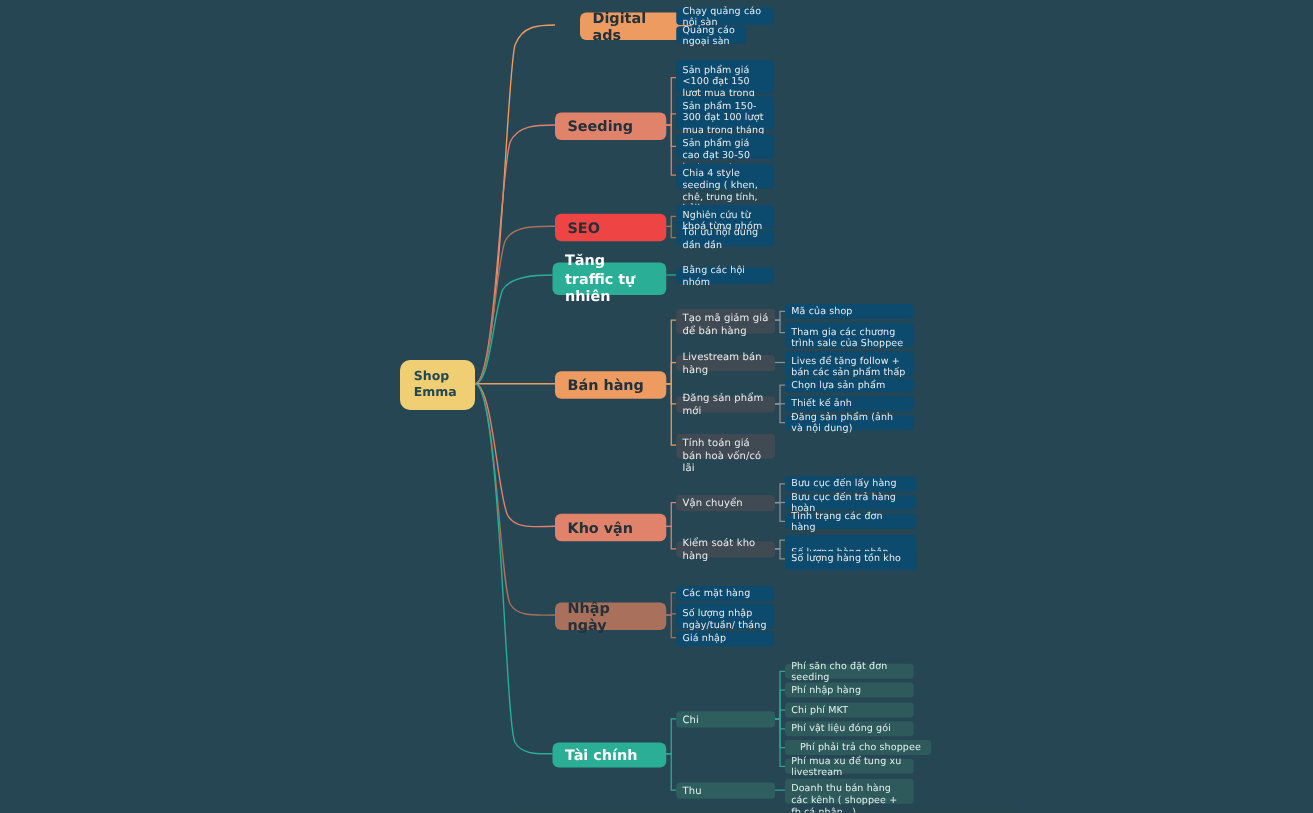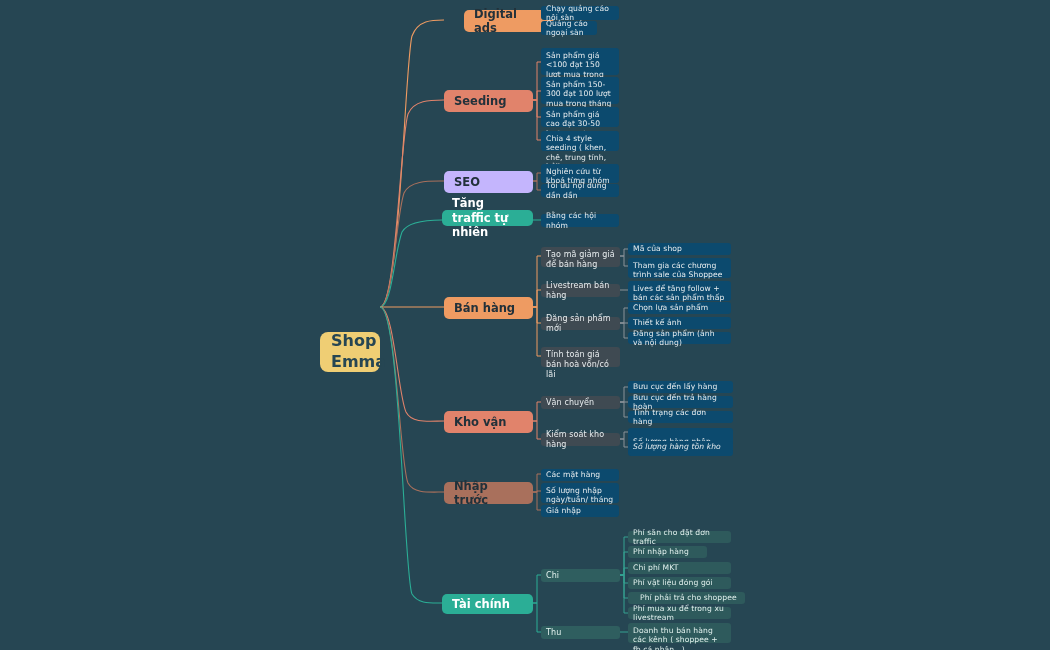--- a/index.html
+++ b/index.html
@@ -38,25 +38,24 @@
   }
   .node .txt {
     display: block;
     width: 100%;
   }
   
   .root {
     background: #EFCE74;
     color: #264653;
     font-weight: bold;
-    font-size: 16px;
+    font-size: 10px;
     border-radius: 8px;
     padding: 16px 11px;
     line-height: 1.3;
-    margin-top: 44px;
   }
   
   .lvl1 {
     font-weight: bold;
     font-size: 11.5px;
     color: #22313a;
     padding: 0 10px;
     border-radius: 5px;
     height: 22px;
   }
@@ -177,31 +176,31 @@
   <div class="node box" style="left:541px; top:77px; width:78px; height:27px; align-items:flex-start;">
     <span class="txt">Sản phẩm 150-300 đạt 100 lượt mua trong tháng 7</span>
   </div>
   <div class="node box" style="left:541px; top:107px; width:78px; height:20px; align-items:flex-start;">
     <span class="txt">Sản phẩm giá cao đạt 30-50 lượt mua trong tháng 7</span>
   </div>
   <div class="node box" style="left:541px; top:131px; width:78px; height:20px; align-items:flex-start;">
     <span class="txt">Chia 4 style seeding ( khen, chê, trung tính, hỏi)</span>
   </div>
 
-  <div class="node lvl1" style="left:444px; top:171px; width:89px; background:#c4b5fd;">
+  <div class="node lvl1" style="left:444px; top:171px; width:89px; background:#ef4444;">
     <span class="txt">SEO</span>
   </div>
   <div class="node box" style="left:541px; top:164px; width:78px; height:19px; align-items:flex-start;">
     <span class="txt">Nghiên cứu từ khoá từng nhóm sản phẩm</span>
   </div>
   <div class="node box" style="left:541px; top:184px; width:78px; height:13px;">
     <span class="txt">Tối ưu nội dung dần dần</span>
   </div>
 
-  <div class="node lvl1 teal" style="left:442px; top:210px; width:91px; background:#2BAE96; height:16px;">
+  <div class="node lvl1 teal" style="left:442px; top:210px; width:91px; background:#2BAE96; height:26px;">
     <span class="txt">Tăng traffic tự nhiên</span>
   </div>
   <div class="node box" style="left:541px; top:214px; width:78px; height:13px;">
     <span class="txt">Bằng các hội nhóm</span>
   </div>
 
   <div class="node lvl1" style="left:444px; top:297px; width:89px; background:#EE9B62;">
     <span class="txt">Bán hàng</span>
   </div>
 
@@ -251,26 +250,26 @@
   </div>
   <div class="node box" style="left:628px; top:396px; width:105px; height:12px;">
     <span class="txt">Bưu cục đến trả hàng hoàn</span>
   </div>
   <div class="node box" style="left:628px; top:411px; width:105px; height:12px;">
     <span class="txt">Tình trạng các đơn hàng</span>
   </div>
   <div class="node box" style="left:628px; top:428px; width:105px; height:28px;">
     <span class="txt">Số lượng hàng nhập</span>
   </div>
-  <div class="node box" style="left:628px; top:441px; width:105px; height:12px;font-style:italic;">
+  <div class="node box" style="left:628px; top:441px; width:105px; height:12px;">
     <span class="txt">Số lượng hàng tồn kho</span>
   </div>
 
   <div class="node lvl1" style="left:444px; top:482px; width:89px; background:#A9705C;">
-    <span class="txt">Nhập trước</span>
+    <span class="txt">Nhập ngày</span>
   </div>
   <div class="node box" style="left:541px; top:469px; width:78px; height:12px;">
     <span class="txt">Các mặt hàng</span>
   </div>
   <div class="node box" style="left:541px; top:483px; width:78px; height:20px; align-items:flex-start;">
     <span class="txt">Số lượng nhập ngày/tuần/ tháng</span>
   </div>
   <div class="node box" style="left:541px; top:505px; width:78px; height:12px;">
     <span class="txt">Giá nhập</span>
   </div>
@@ -279,34 +278,34 @@
     <span class="txt">Tài chính</span>
   </div>
   <div class="node box plainteal" style="left:541px; top:569px; width:79px; height:13px;">
     <span class="txt">Chi</span>
   </div>
   <div class="node box plainteal" style="left:541px; top:626px; width:79px; height:13px;">
     <span class="txt">Thu</span>
   </div>
 
   <div class="node box tealbox" style="left:628px; top:531px; width:103px; height:12px;">
-    <span class="txt">Phí săn cho đặt đơn traffic</span>
-  </div>
-  <div class="node box tealbox" style="left:628px; top:546px; width:79px; height:12px;">
+    <span class="txt">Phí săn cho đặt đơn seeding</span>
+  </div>
+  <div class="node box tealbox" style="left:628px; top:546px; width:103px; height:12px;">
     <span class="txt">Phí nhập hàng</span>
   </div>
   <div class="node box tealbox" style="left:628px; top:562px; width:103px; height:12px;">
     <span class="txt">Chi phí MKT</span>
   </div>
   <div class="node box tealbox" style="left:628px; top:577px; width:103px; height:12px;">
     <span class="txt">Phí vật liệu đóng gói</span>
   </div>
   <div class="node box tealbox" style="left:628px; top:592px; width:117px; height:12px;padding-left:12px;">
     <span class="txt">Phí phải trả cho shoppee</span>
   </div>
   <div class="node box tealbox" style="left:628px; top:607px; width:103px; height:12px;">
-    <span class="txt">Phí mua xu để trong xu livestream</span>
+    <span class="txt">Phí mua xu để tung xu livestream</span>
   </div>
   <div class="node box tealbox" style="left:628px; top:623px; width:103px; height:20px; align-items:flex-start;">
     <span class="txt">Doanh thu bán hàng các kênh ( shoppee + fb cá nhân...)</span>
   </div>
 
 </div>
 
 </body></html>

